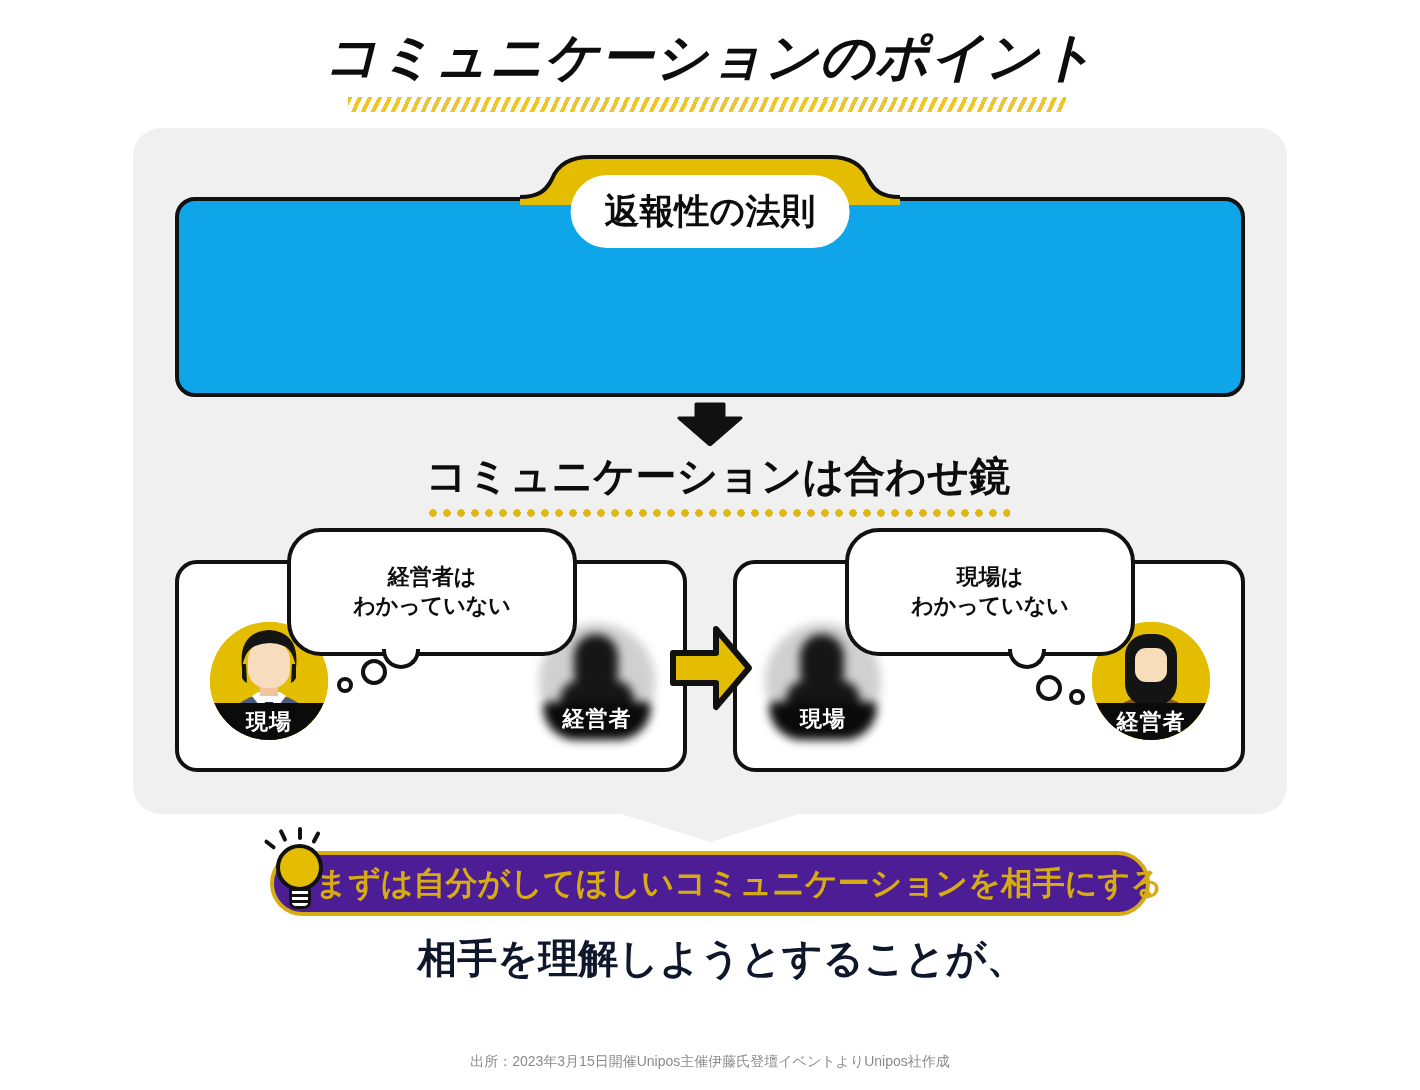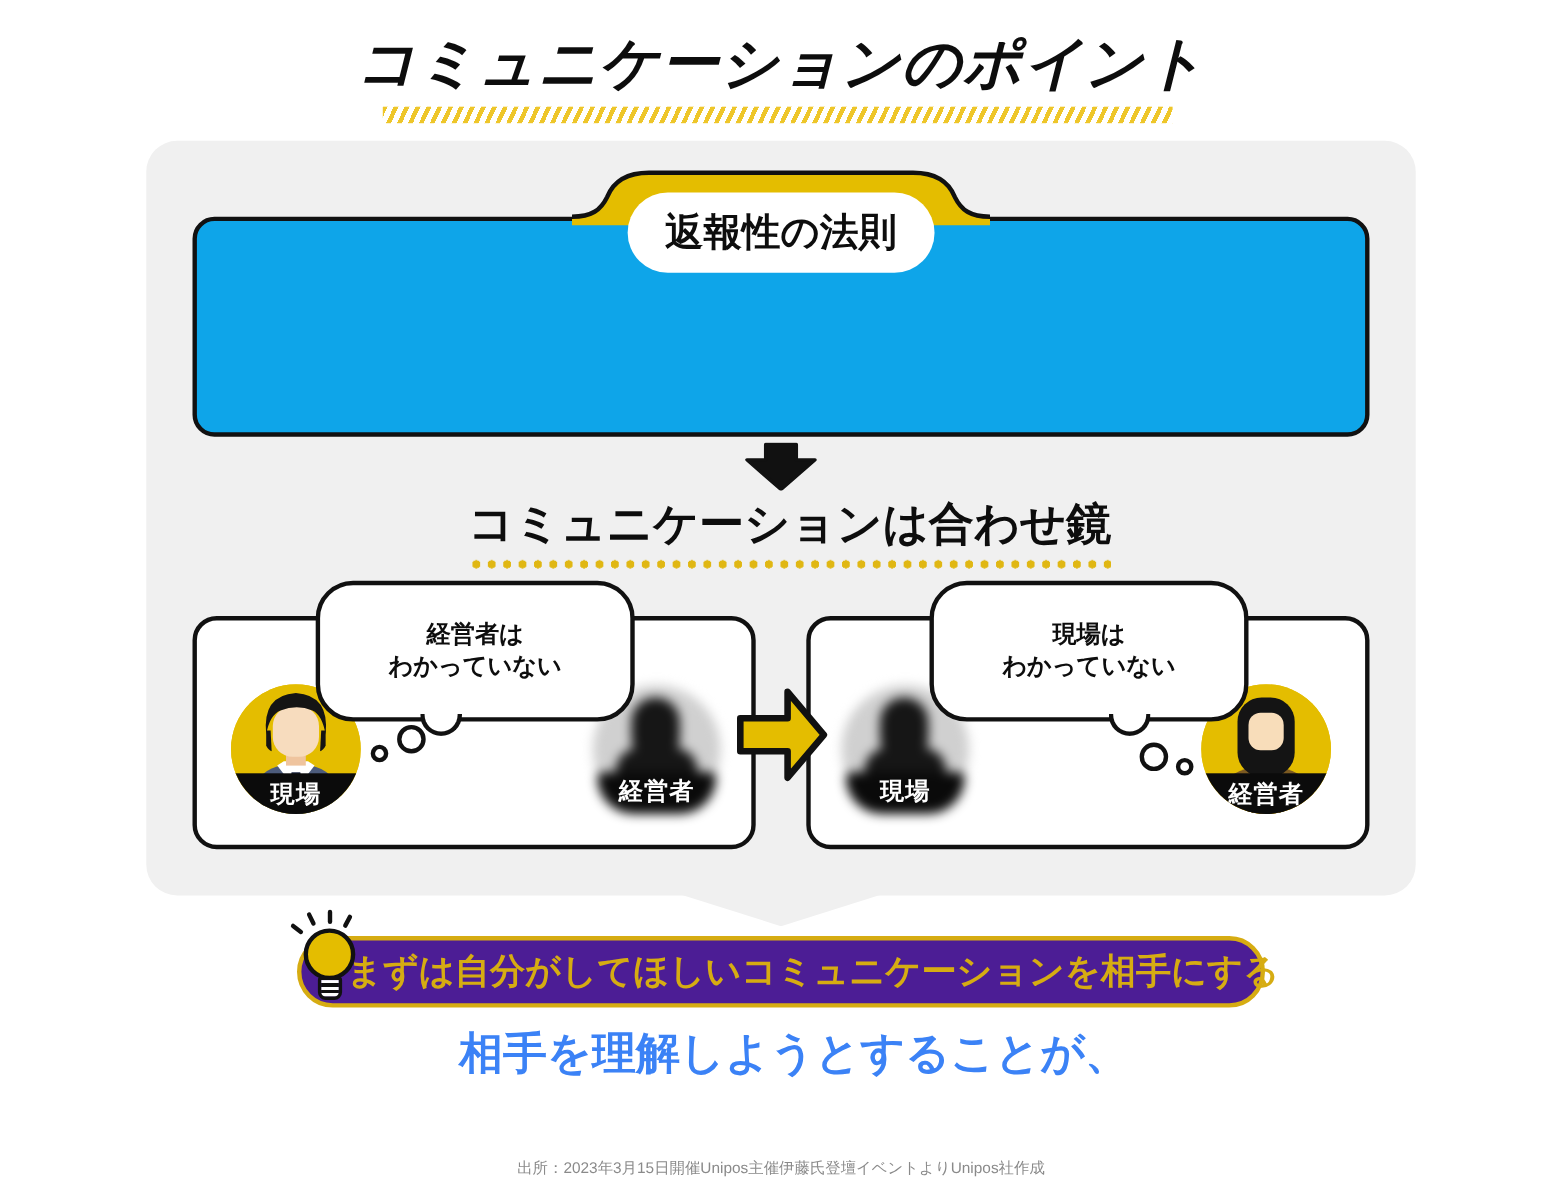--- a/index.html
+++ b/index.html
@@ -108,21 +108,21 @@
           background:repeating-linear-gradient(to bottom,#fff 0 3px,#111 3px 6px);
           border:3px solid #111; border-radius:3px 3px 7px 7px; }
   .ray { position:absolute; width:4px; height:13px; background:#111; border-radius:2px; }
   .r1 { left:4px;  top:11px; transform:rotate(-52deg); }
   .r2 { left:17px; top:2px;  transform:rotate(-26deg); }
   .r3 { left:34px; top:0; }
   .r4 { left:50px; top:4px;  transform:rotate(28deg); }
 
   
   .conclusion { position:absolute; top:931px; left:0; width:100%; text-align:center;
-          font-size:40px; font-weight:800; line-height:1.35; color:#3b82f6;padding-left:24px; }
+          font-size:40px; font-weight:800; line-height:1.35; color:#0f172a;padding-left:24px; }
   .source { position:absolute; top:1053px; left:0; width:100%; text-align:center;
           font-size:14px; color:#8A8A8A; }
 </style>
 </head>
 <body>
 
 <div class="page">
 
   <h1 class="title">コミュニケーションのポイント</h1>
   <div class="hatch"></div>

